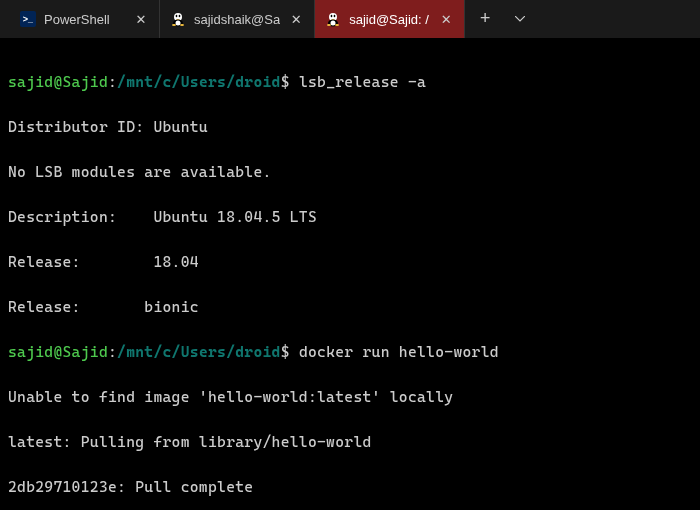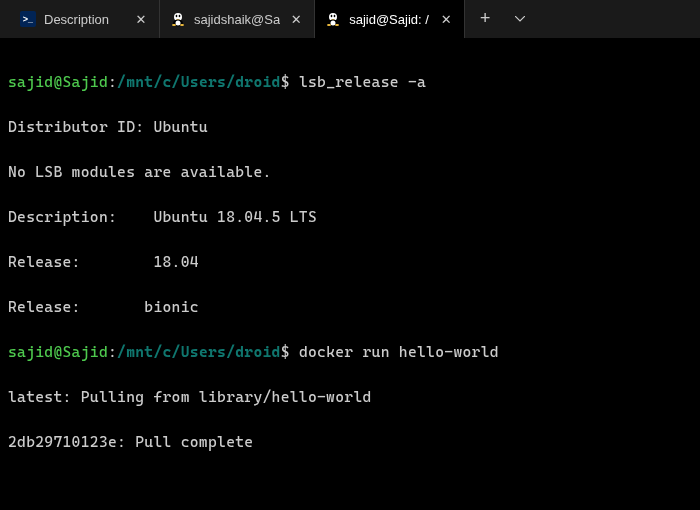--- a/index.html
+++ b/index.html
@@ -28,21 +28,21 @@
       gap: 8px;
       color: #ccc;
       font-family: 'Segoe UI', sans-serif;
       font-size: 13px;
       min-width: 150px;
       max-width: 180px;
       border-right: 1px solid #333;
       position: relative;
     }
     .tab.active {
-      background: #000000;
+      background: #7f1d1d;
       color: #fff;
     }
     .tab.inactive {
       background: #1a1a1a;
     }
     .tab-icon {
       width: 16px;
       height: 16px;
       display: flex;
       align-items: center;
@@ -126,21 +126,21 @@
     }
   </style>
 </head>
 <body>
 
 <div class="titlebar">
   <div class="tab inactive">
     <span class="tab-icon">
       <span class="ps-icon">&gt;_</span>
     </span>
-    <span class="tab-label">Description</span>
+    <span class="tab-label">PowerShell</span>
     <span class="tab-close">✕</span>
   </div>
   <div class="tab inactive">
     <span class="tab-icon">
       <svg viewBox="0 0 16 16" width="16" height="16">
           <circle cx="8" cy="6" r="4" fill="#fff"></circle>
           <ellipse cx="6.5" cy="5" rx="0.8" ry="1.2" fill="#000"></ellipse>
           <ellipse cx="9.5" cy="5" rx="0.8" ry="1.2" fill="#000"></ellipse>
           <path d="M6 8 Q8 10 10 8" fill="#f9c440"></path>
           <ellipse cx="8" cy="12" rx="5" ry="3.5" fill="#000"></ellipse>
@@ -177,20 +177,21 @@
 </div>
 
 <div class="terminal">
 <span class="line"><span class="user-host">sajid@Sajid</span><span class="prompt-dollar">:</span><span class="path">/mnt/c/Users/droid</span><span class="prompt-dollar">$</span> <span class="command">lsb_release -a</span></span>
 <span class="line output">Distributor ID: Ubuntu</span>
 <span class="line output">No LSB modules are available.</span>
 <span class="line output">Description:    Ubuntu 18.04.5 LTS</span>
 <span class="line output">Release:        18.04</span>
 <span class="line output">Release:       bionic</span>
 <span class="line"><span class="user-host">sajid@Sajid</span><span class="prompt-dollar">:</span><span class="path">/mnt/c/Users/droid</span><span class="prompt-dollar">$</span> <span class="command">docker run hello-world</span></span>
+<span class="line output">Unable to find image 'hello-world:latest' locally</span>
 <span class="line output">latest: Pulling from library/hello-world</span>
 <span class="line output">2db29710123e: Pull complete</span>
 
 
 
 
 <span class="line output"></span>
 
 
 

